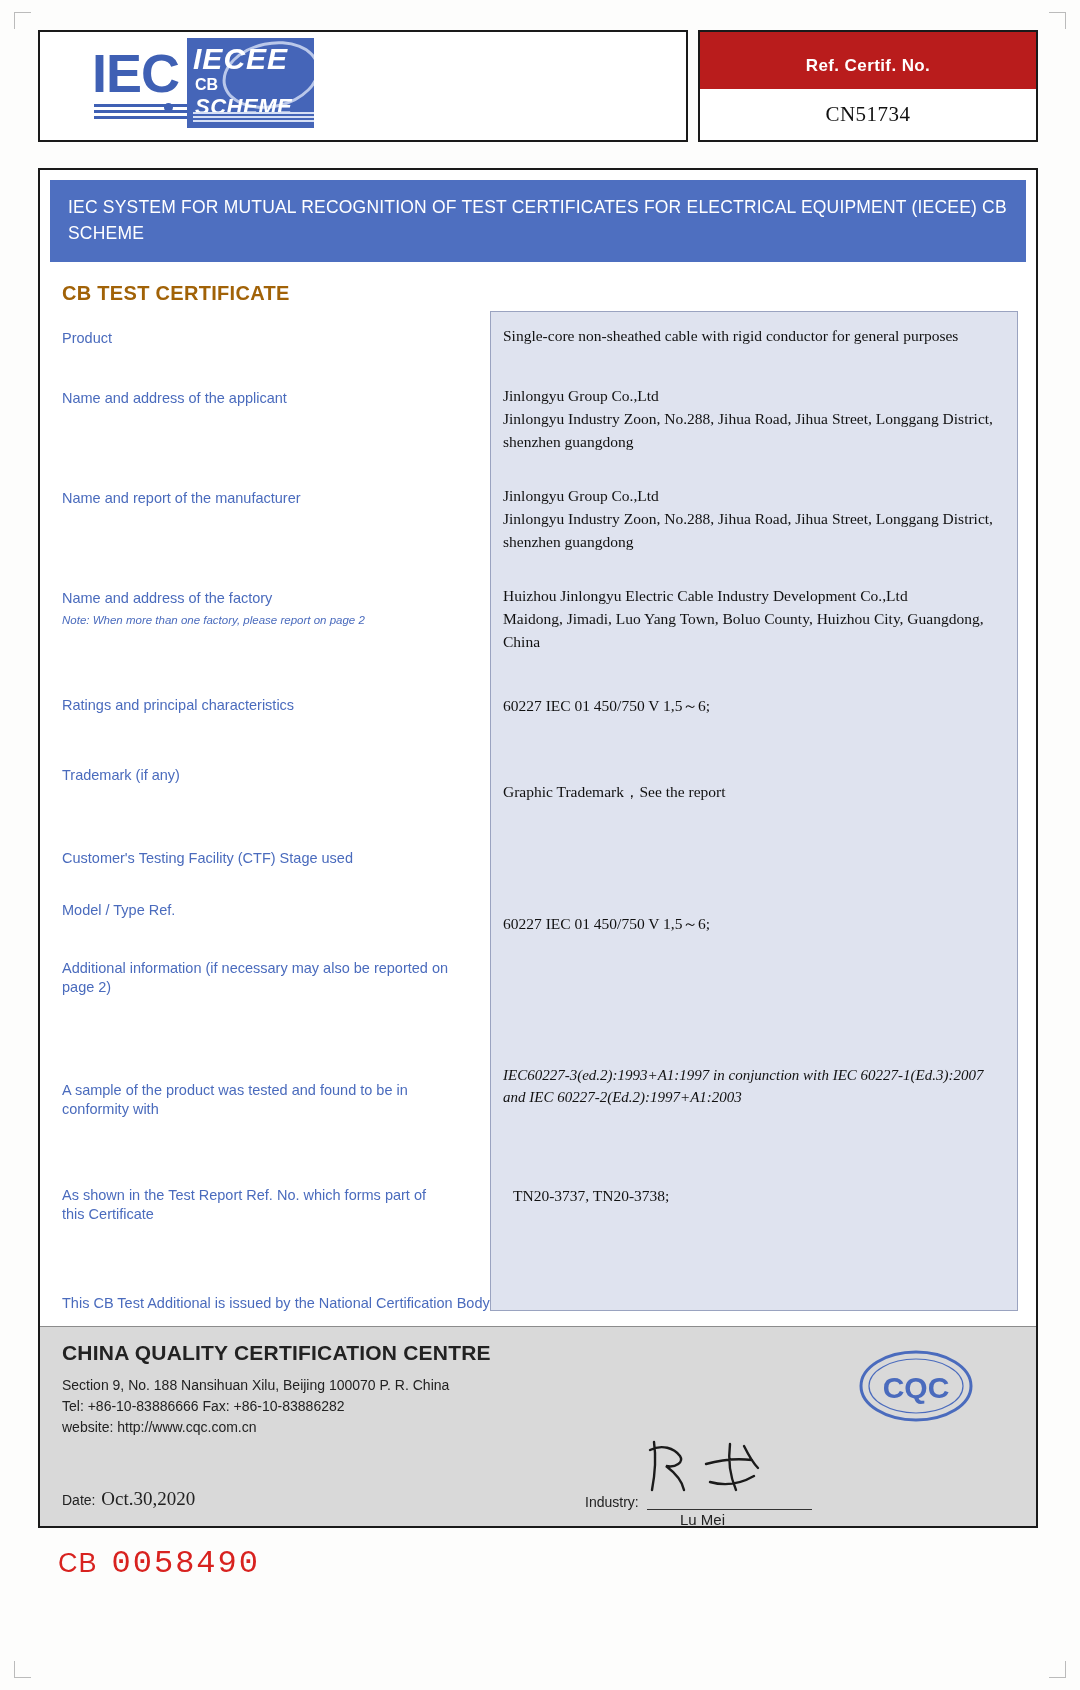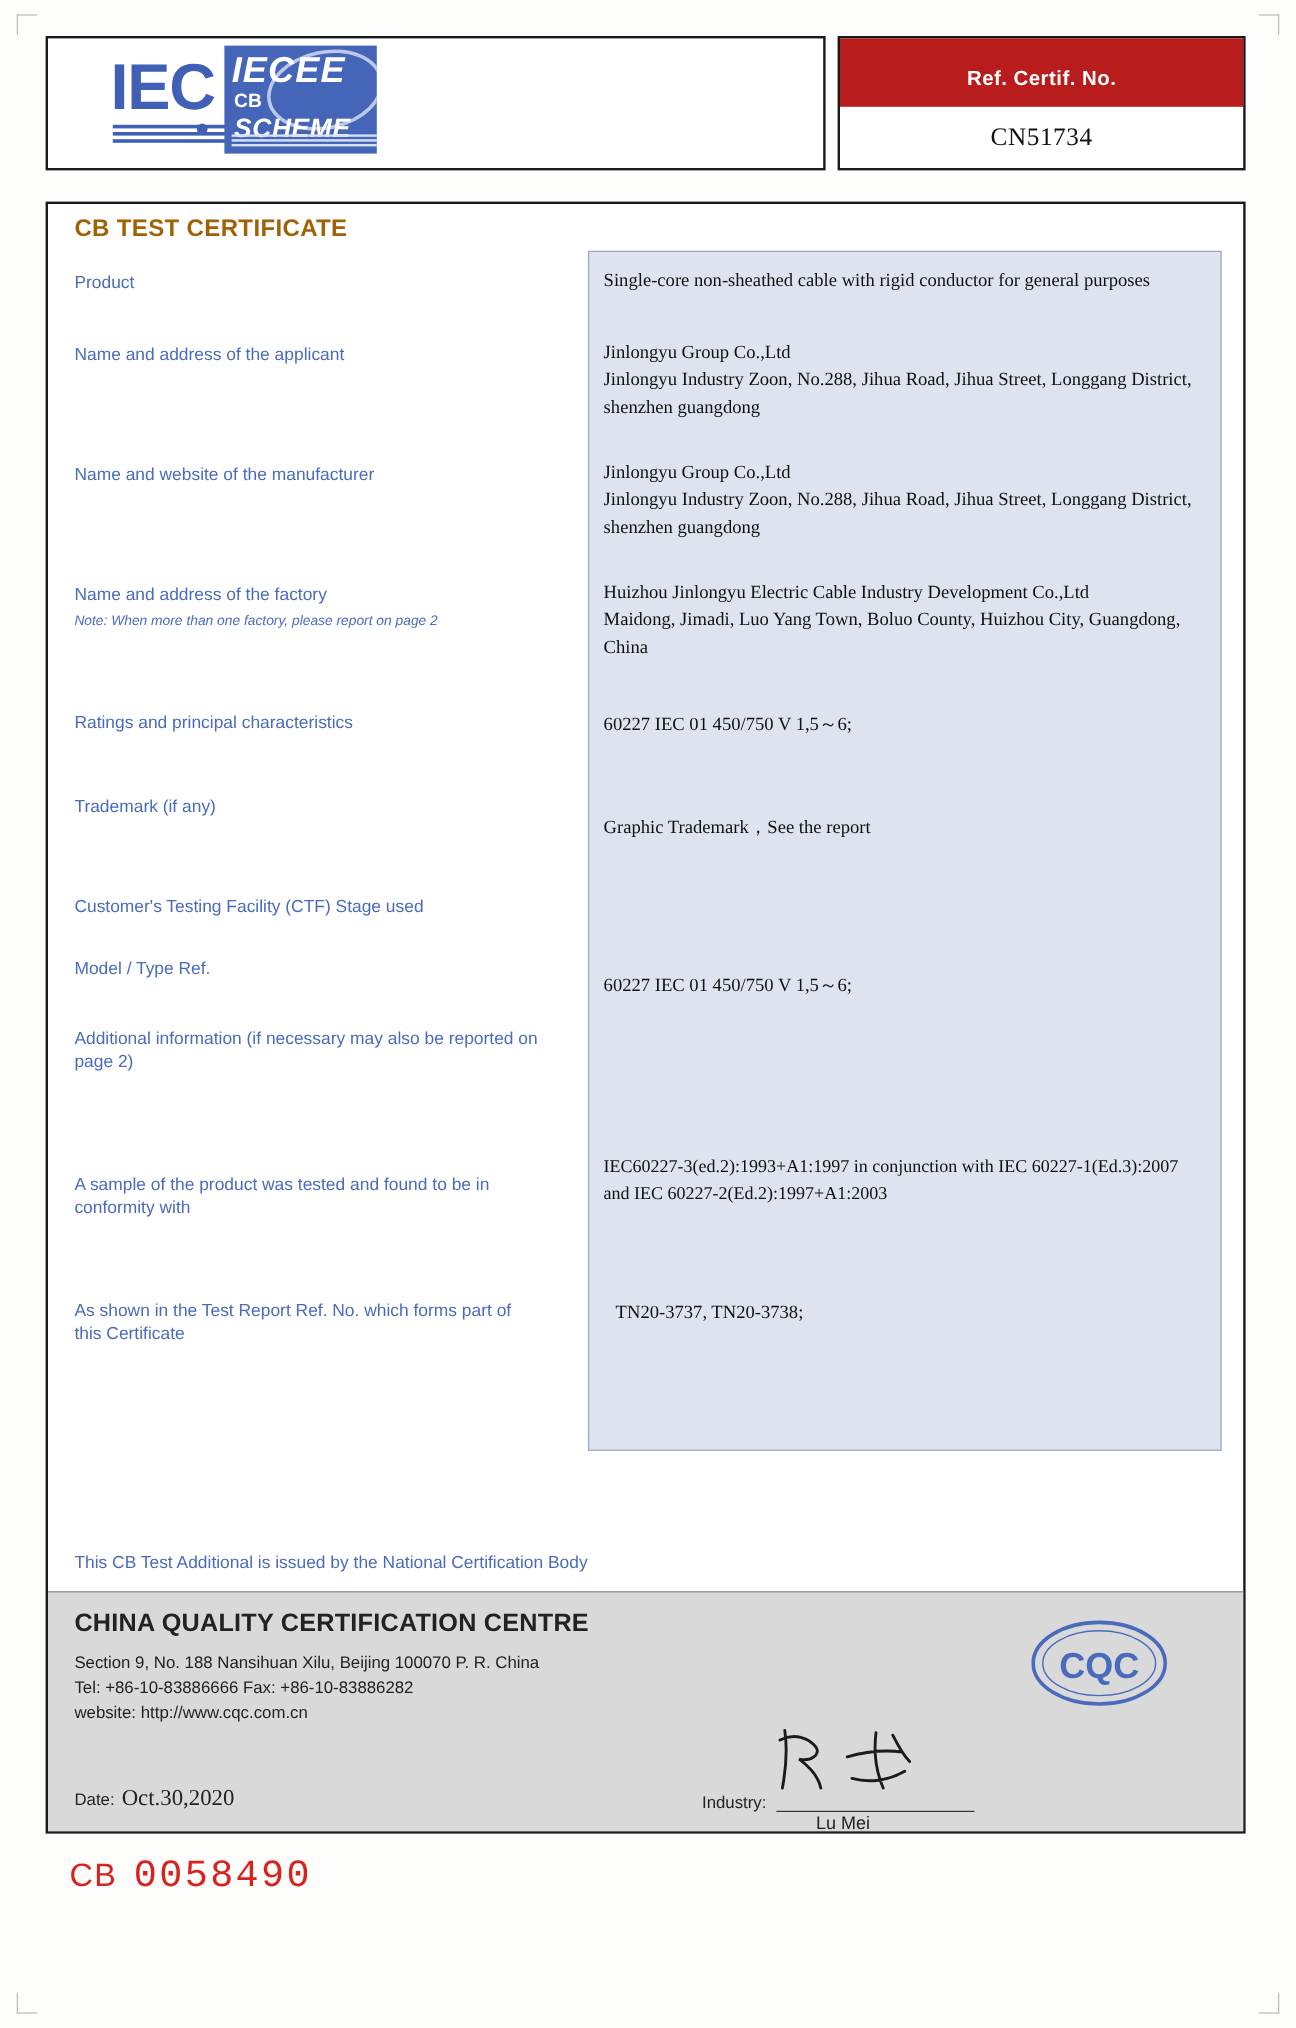--- a/index.html
+++ b/index.html
@@ -228,20 +228,21 @@
     font-size: 15.5px;
     line-height: 23px;
     color: #111;
     width: 490px;
     left: 12px;
     text-align: justify;
   }
   .value.small {
     font-size: 15px;
     line-height: 22px;
+    font-style: italic;
   }
 
   .issued-line {
     position: absolute;
     left: 22px;
     bottom: 215px;
     color: #4a6bbd;
     font-size: 14.5px;
   }
 
@@ -386,29 +387,30 @@
       </div>
     </div>
     <div class="ref-box">
       <div class="ref-title">Ref. Certif. No.</div>
       <div class="ref-value">CN51734</div>
     </div>
   </div>
 
   <div class="main-box">
 
+    <div class="banner">IEC SYSTEM FOR MUTUAL RECOGNITION OF TEST CERTIFICATES FOR ELECTRICAL EQUIPMENT (IECEE) CB SCHEME</div>
 
     <div class="cb-title">CB TEST CERTIFICATE</div>
 
     <div class="content">
 
       <div class="labels">
         <div class="label" style="top:18px;">Product</div>
         <div class="label" style="top:78px;">Name and address of the applicant</div>
-        <div class="label" style="top:178px;">Name and website of the manufacturer</div>
+        <div class="label" style="top:178px;">Name and report of the manufacturer</div>
         <div class="label" style="top:278px;">
           <span>Name and address of the factory</span>
           <span class="note">Note: When more than one factory, please report on page 2</span>
         </div>
         <div class="label" style="top:385px;">Ratings and principal characteristics</div>
         <div class="label" style="top:455px;">Trademark (if any)</div>
         <div class="label" style="top:538px;">Customer's Testing Facility (CTF) Stage used</div>
         <div class="label" style="top:590px;">Model / Type Ref.</div>
         <div class="label" style="top:648px;">Additional information (if necessary may also be reported on page 2)</div>
         <div class="label" style="top:770px;">A sample of the product was tested and found to be in conformity with</div>

